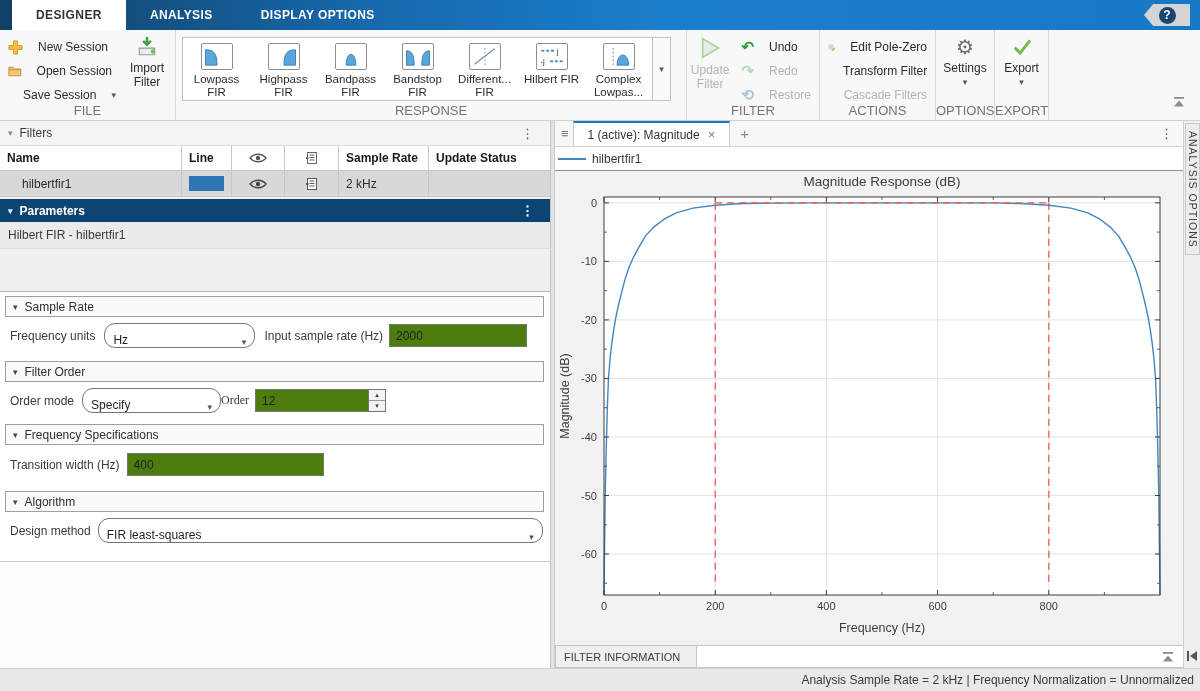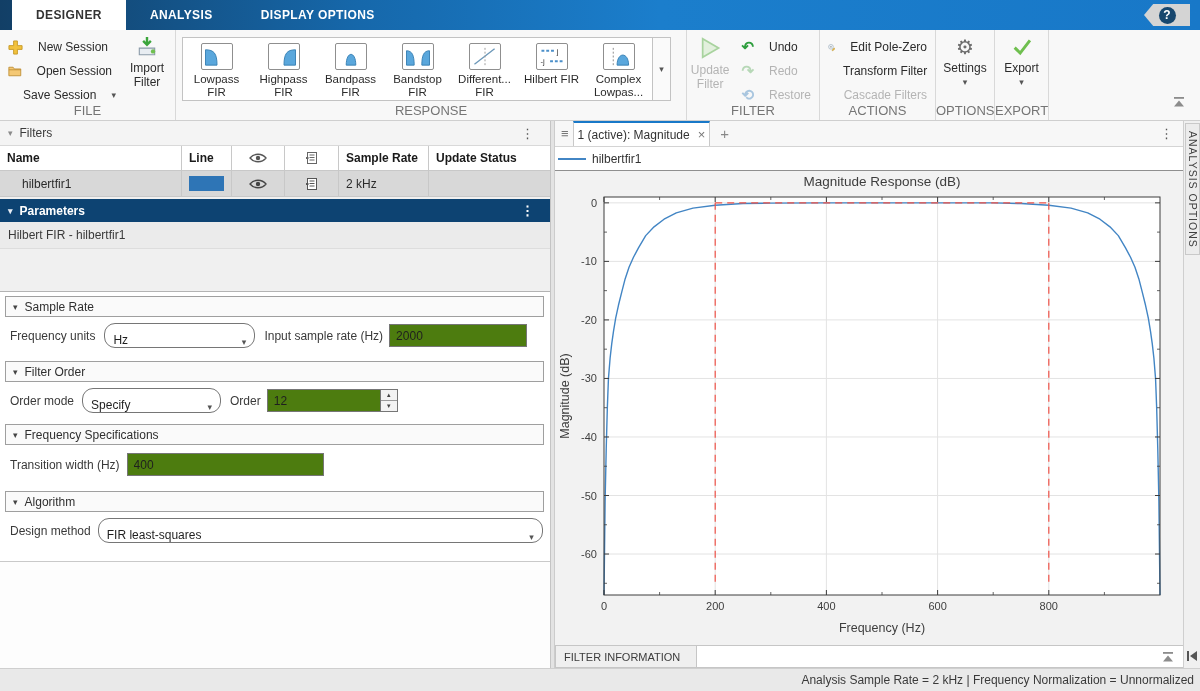--- a/index.html
+++ b/index.html
@@ -109,21 +109,21 @@
   .spin-btn { flex:1; display:flex; align-items:center; justify-content:center;
     font-size:7px; color:#444; background:#f3f3f3; }
   .spin-btn:first-child { border-bottom:1px solid #9a9a9a; }
 
   
   .plot-tabbar { position:absolute; left:0; top:0; width:628px; height:26px;
     background:#f7f7f7; border-bottom:1px solid #d4d4d4; display:flex; align-items:flex-end; }
   .menu-glyph { font-size:13px; color:#777; margin:0 4px 5px 6px; }
   .plot-tab { height:25px; background:#fff; border:1px solid #c9c9c9; border-bottom:none;
     border-top:2px solid #1878c8; display:flex; align-items:center; gap:8px;
-    padding:0 4px; font-size:12px; color:#333; }
+    padding:0 14px; font-size:12px; color:#333; }
   .tab-close { color:#777; font-size:13px; }
   .tab-add { font-size:15px; color:#888; margin:0 0 4px 10px; }
   .plot-kebab { margin-left:auto; margin-right:10px; margin-bottom:5px; color:#555; font-size:13px; }
   .legend-row { position:absolute; left:0; top:26px; width:628px; height:24px;
     background:#fff; border-bottom:1px solid #8f8f8f; display:flex; align-items:center; }
   .legend-line { width:28px; height:2px; background:#4285c4; margin:0 6px 0 3px; }
   .legend-label { font-size:12px; color:#333; }
   .figure { position:absolute; left:0; top:50px; width:628px; height:474px; background:#f2f2f2; }
   svg text { font-family:"Liberation Sans", sans-serif; }
   .fi-row { position:absolute; left:0; top:524px; width:628px; height:23px; display:flex; }
@@ -445,21 +445,21 @@
       <div class="secbar" style="top:69px;">
         <span class="tri">▾</span>
         <span>Filter Order</span>
       </div>
       <div class="frow" style="top:96px; left:10px;">
         <span>Order mode</span>
         <div class="dd" style="width:139px; margin-left:8px;">
           <span>Specify</span>
           <span class="caret">▾</span>
         </div>
-        <span style="margin-left:9px;">Order</span>
+        <span style="font-family:Liberation Serif, serif;">Order</span>
         <input class="ti" style="width: 114px; margin-left: 6px;" value="12">
         <div class="spinner">
           <div class="spin-btn">▴</div>
           <div class="spin-btn">▾</div>
         </div>
       </div>
 
       <div class="secbar" style="top:132px;">
         <span class="tri">▾</span>
         <span>Frequency Specifications</span>

